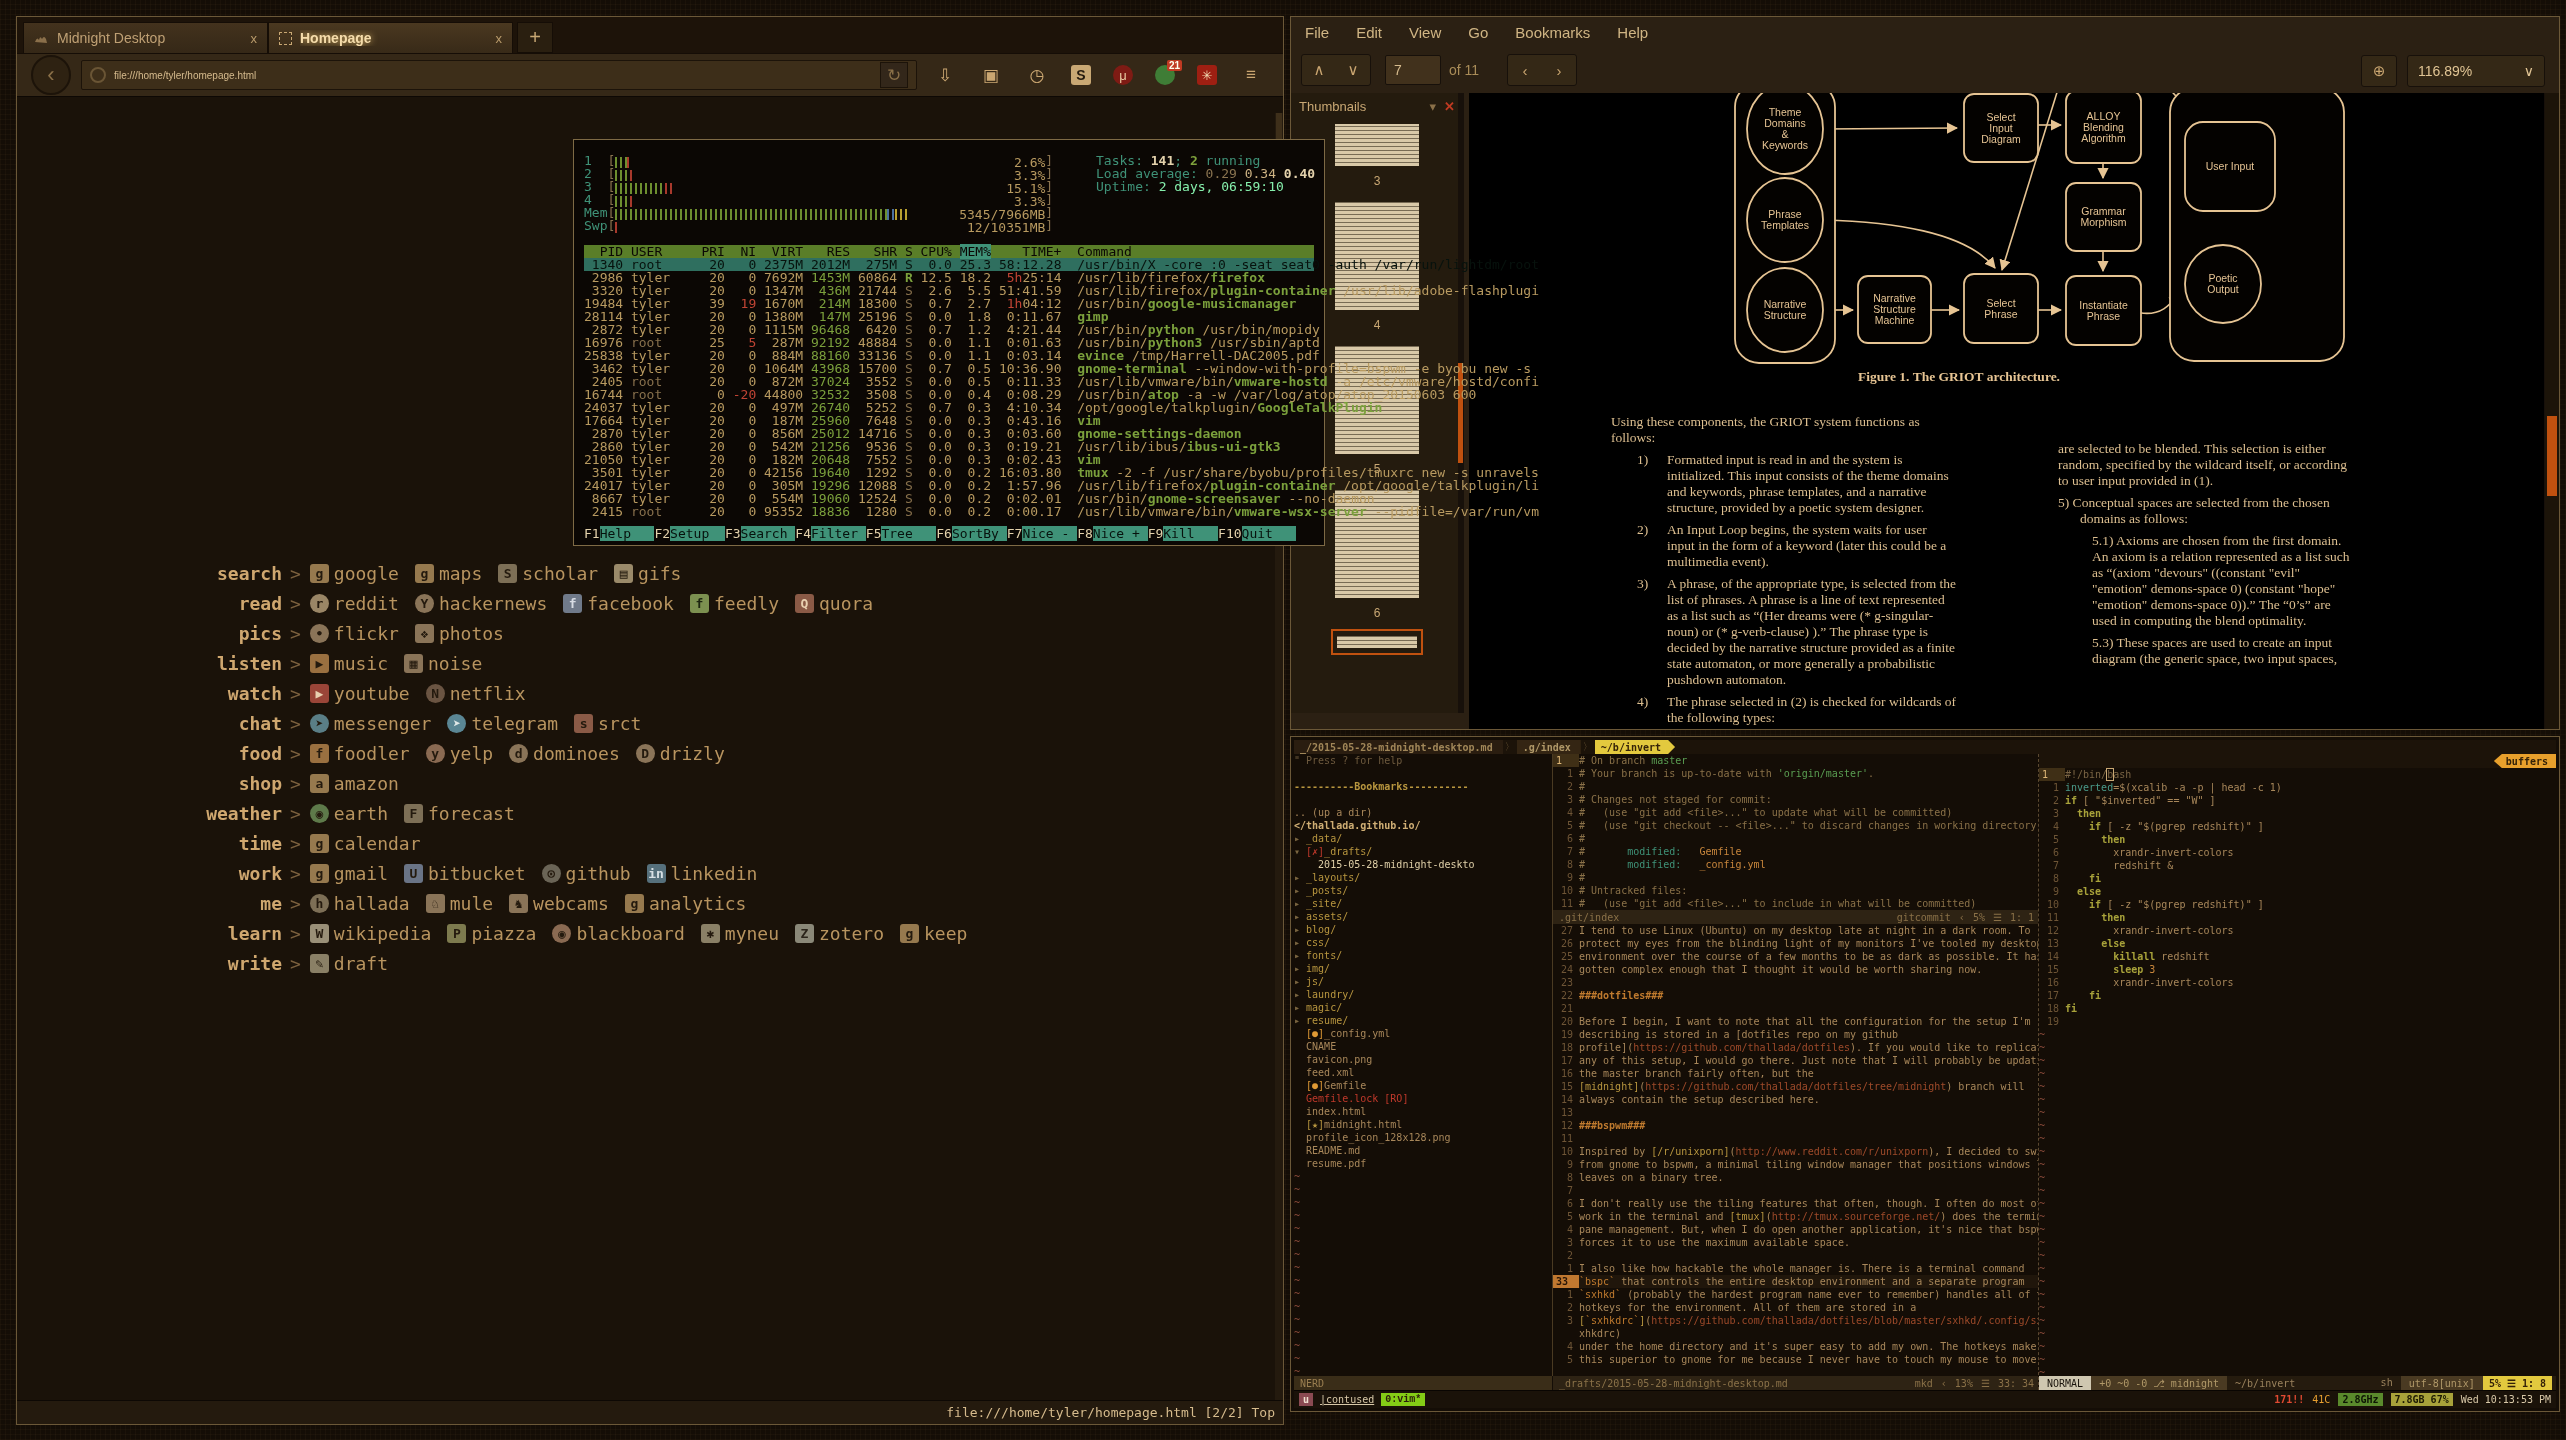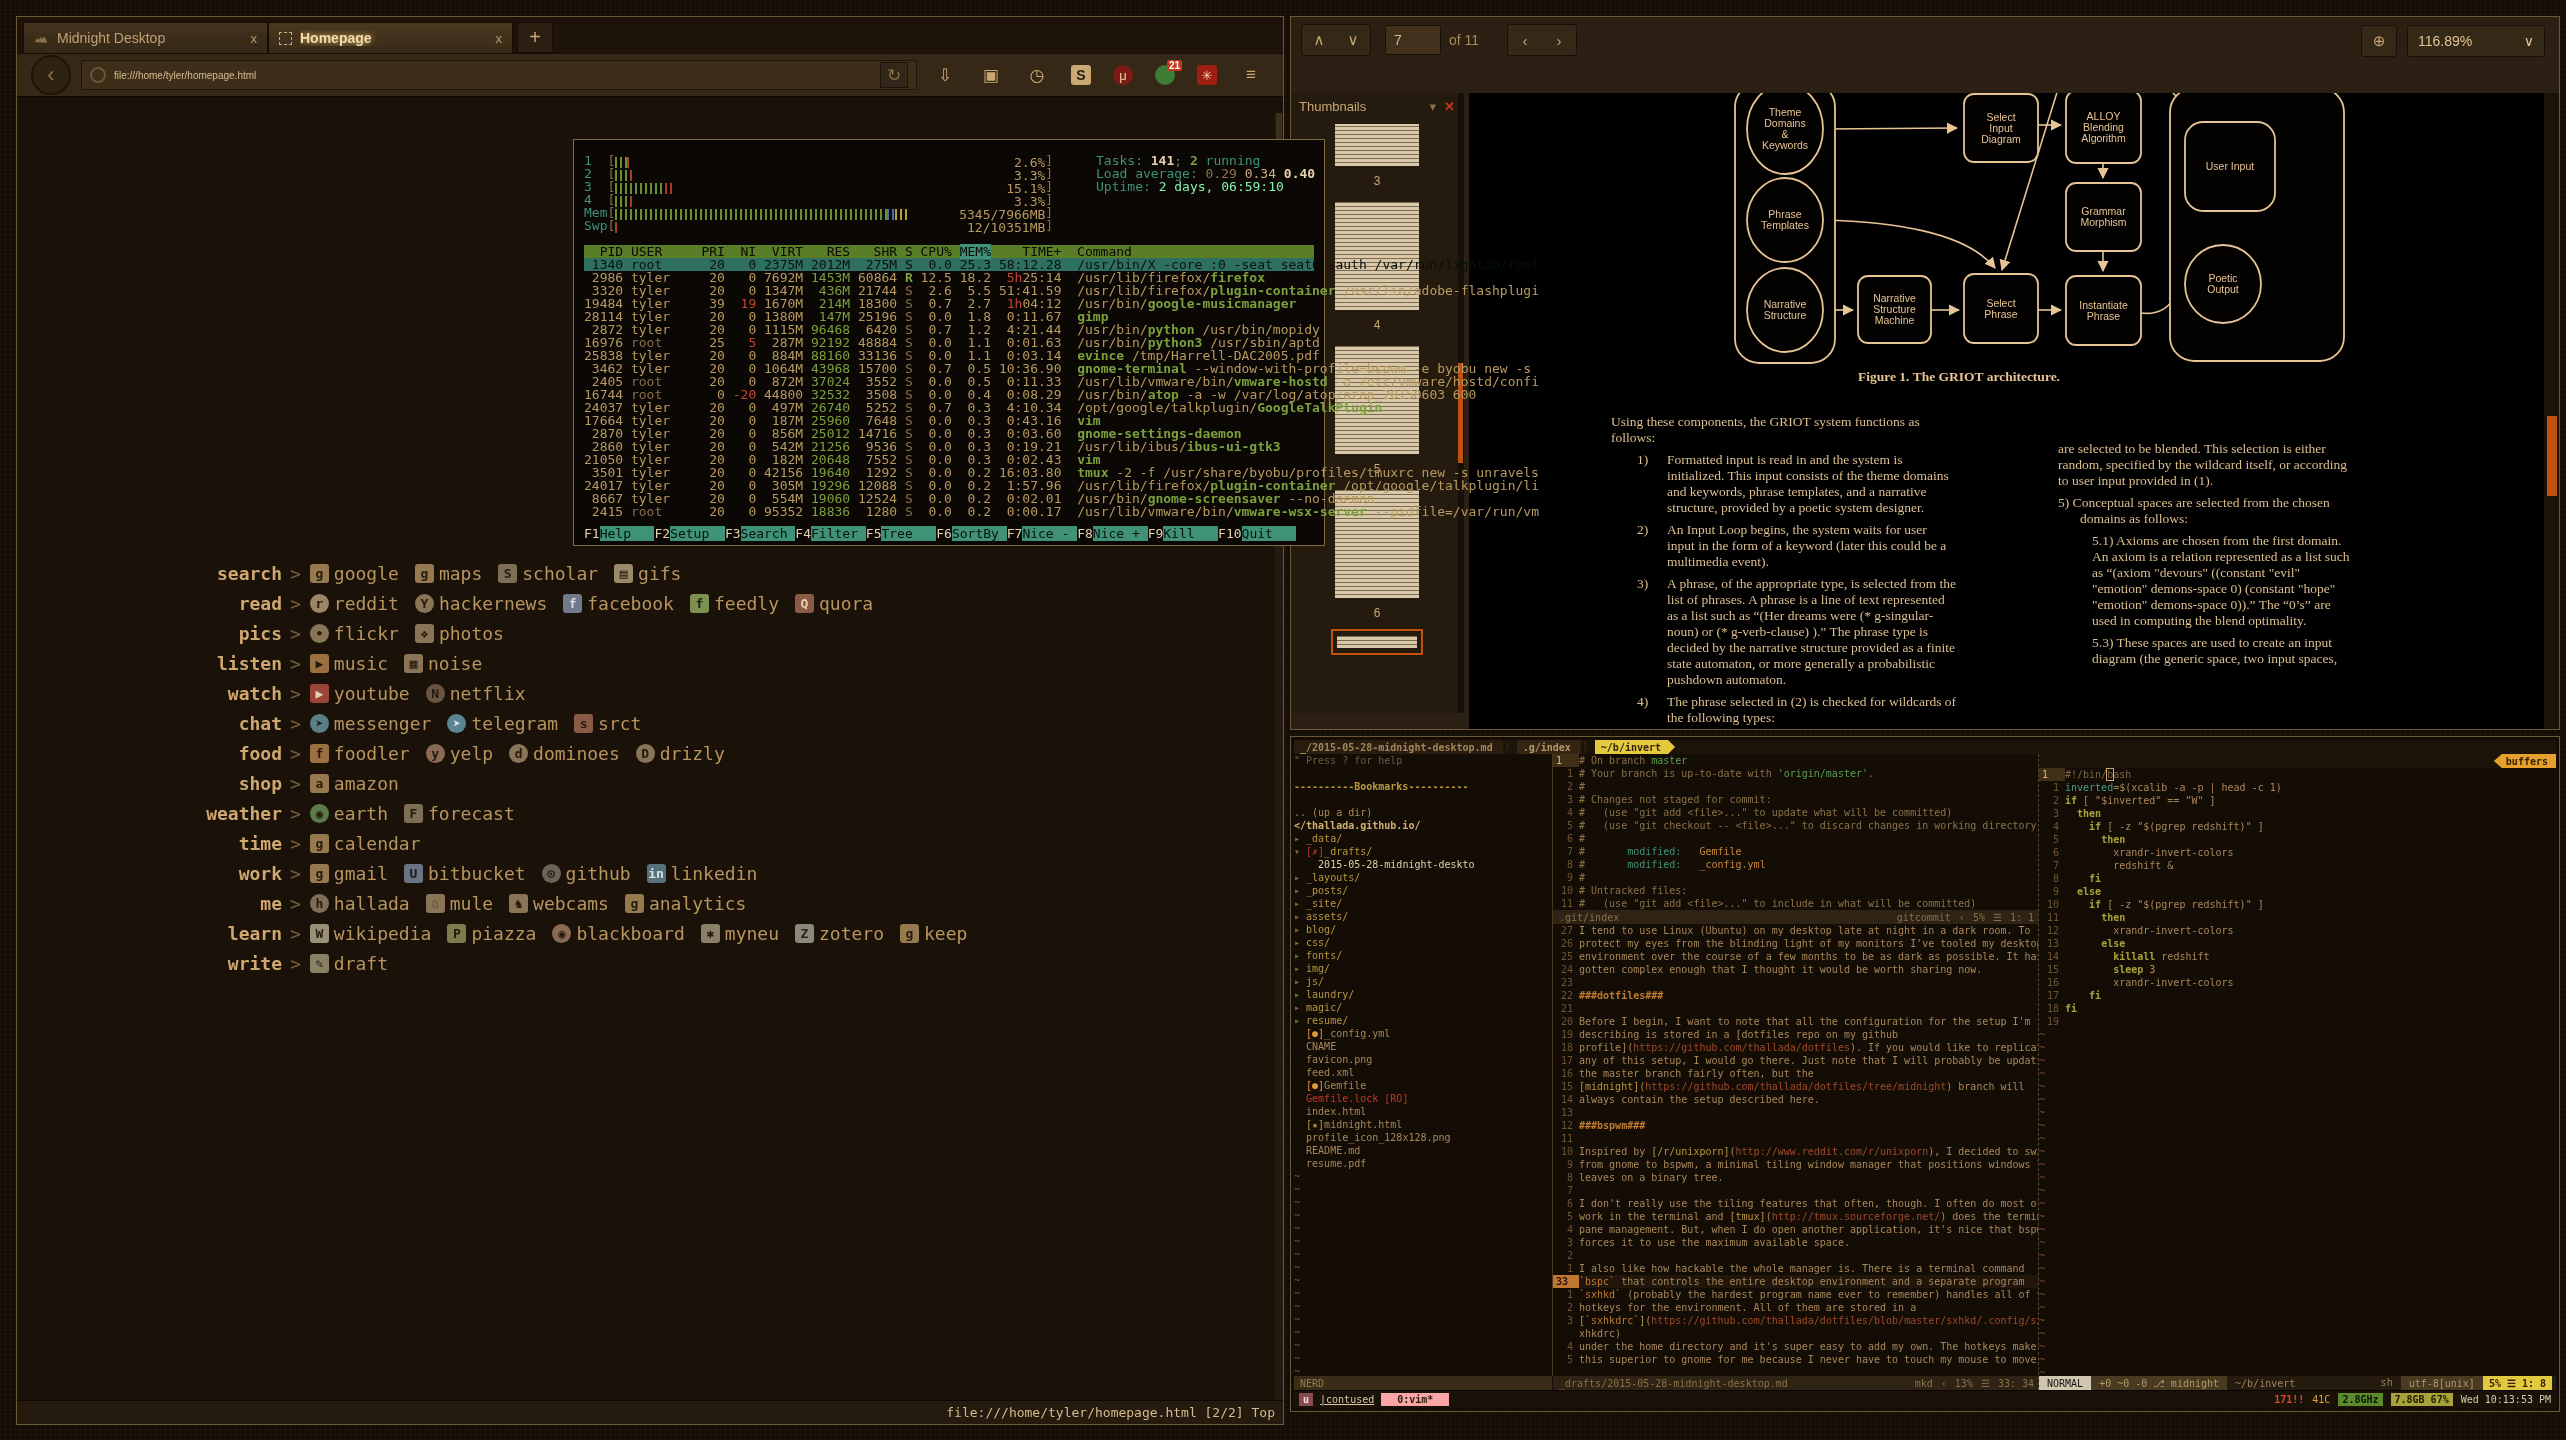--- a/index.html
+++ b/index.html
@@ -161,21 +161,21 @@
     padding-left:6px;box-sizing:border-box;display:flex;align-items:center;}
   .sl-active{background:#251b0e;color:#9a825c;}
   .mode-badge{background:#cfc7b0;color:#1a140c;font-weight:normal;padding:0 8px;height:14px;display:flex;align-items:center;}
   .hunk-seg{background:#4a3a22;padding:0 8px;height:14px;display:flex;align-items:center;color:#b09868;}
   .pct-seg{background:#e3c93e;color:#342208;font-weight:bold;padding:0 6px;height:14px;display:flex;align-items:center;gap:6px;}
   .enc-seg{background:#4a3a22;padding:0 8px;height:14px;display:flex;align-items:center;color:#b09868;}
   .byobu{position:absolute;left:0;right:0;bottom:0;height:17px;background:#1a1209;border-top:1px solid #090502;
     display:flex;align-items:center;gap:7px;padding:0 5px;font-size:10px;}
   .by-logo{background:#8a4a52;color:#f0e0d0;font-weight:bold;padding:0 4px;}
   .by-session{color:#d8c8a8;text-decoration:underline;}
-  .by-win{background:#fca5a5;color:#2a1c0c;font-weight:bold;padding:0 16px;}
+  .by-win{background:#84cc16;color:#2a1c0c;font-weight:bold;padding:0 4px;font-family:Liberation Mono, monospace;}
   .by-right{margin-left:auto;display:flex;gap:8px;align-items:center;}
   .by-red{color:#e04a32;font-weight:bold;} .by-amber{color:#e8a030;}
   .by-badge-green{background:#5a8a2c;color:#0d1404;padding:0 4px;font-weight:bold;}
   .by-badge-olive{background:#a8a23a;color:#1d1a04;padding:0 4px;font-weight:bold;}
   .by-plain{color:#d8c8a8;}
 </style>
 </head>
 <body>
 
 <div class="win browser">
@@ -509,20 +509,28 @@
       <div class="trow"><span class="c-amber">21050</span> <span class="c-amber">tyler    </span><span class="c-amber"> 20</span> <span class="c-amber">  0</span> <span class="c-amber"> 182M</span> <span class="c-green">20648</span> <span class="c-amber"> 7552</span> <span class="c-dim">S</span> <span class="c-amber"> 0.0</span> <span class="c-amber"> 0.3</span>  <span class="c-amber">0:02.43</span>  <span class="c-amber"></span><span class="c-bold-green">vim</span><span class="c-amber"></span></div>
       <div class="trow"><span class="c-amber"> 3501</span> <span class="c-amber">tyler    </span><span class="c-amber"> 20</span> <span class="c-amber">  0</span> <span class="c-amber">42156</span> <span class="c-green">19640</span> <span class="c-amber"> 1292</span> <span class="c-dim">S</span> <span class="c-amber"> 0.0</span> <span class="c-amber"> 0.2</span> <span class="c-amber">16:03.80</span>  <span class="c-amber"></span><span class="c-bold-green">tmux</span><span class="c-amber"> -2 -f /usr/share/byobu/profiles/tmuxrc new -s unravels</span></div>
       <div class="trow"><span class="c-amber">24017</span> <span class="c-amber">tyler    </span><span class="c-amber"> 20</span> <span class="c-amber">  0</span> <span class="c-amber"> 305M</span> <span class="c-green">19296</span> <span class="c-amber">12088</span> <span class="c-dim">S</span> <span class="c-amber"> 0.0</span> <span class="c-amber"> 0.2</span>  <span class="c-amber">1:57.96</span>  <span class="c-amber">/usr/lib/firefox/</span><span class="c-bold-green">plugin-container</span><span class="c-amber"> /opt/google/talkplugin/li</span></div>
       <div class="trow"><span class="c-amber"> 8667</span> <span class="c-amber">tyler    </span><span class="c-amber"> 20</span> <span class="c-amber">  0</span> <span class="c-amber"> 554M</span> <span class="c-green">19060</span> <span class="c-amber">12524</span> <span class="c-dim">S</span> <span class="c-amber"> 0.0</span> <span class="c-amber"> 0.2</span>  <span class="c-amber">0:02.01</span>  <span class="c-amber">/usr/bin/</span><span class="c-bold-green">gnome-screensaver</span><span class="c-amber"> --no-daemon</span></div>
       <div class="trow"><span class="c-amber"> 2415</span> <span class="c-dim">root     </span><span class="c-amber"> 20</span> <span class="c-amber">  0</span> <span class="c-amber">95352</span> <span class="c-green">18836</span> <span class="c-amber"> 1280</span> <span class="c-dim">S</span> <span class="c-amber"> 0.0</span> <span class="c-amber"> 0.2</span>  <span class="c-amber">0:00.17</span>  <span class="c-amber">/usr/lib/vmware/bin/</span><span class="c-bold-green">vmware-wsx-server</span><span class="c-amber"> --pidfile=/var/run/vm</span></div>
     </div>
   <div class="fkeys" id="htop-fkeys"><span class="fk-num">F1</span><span class="fk-lbl">Help   </span><span class="fk-num">F2</span><span class="fk-lbl">Setup  </span><span class="fk-num">F3</span><span class="fk-lbl">Search </span><span class="fk-num">F4</span><span class="fk-lbl">Filter </span><span class="fk-num">F5</span><span class="fk-lbl">Tree   </span><span class="fk-num">F6</span><span class="fk-lbl">SortBy </span><span class="fk-num">F7</span><span class="fk-lbl">Nice - </span><span class="fk-num">F8</span><span class="fk-lbl">Nice + </span><span class="fk-num">F9</span><span class="fk-lbl">Kill   </span><span class="fk-num">F10</span><span class="fk-lbl">Quit   </span></div>
 </div>
 
 <div class="win pdf">
+  <div class="pdf-menubar" id="pdf-menu">
+      <span>File</span>
+      <span>Edit</span>
+      <span>View</span>
+      <span>Go</span>
+      <span>Bookmarks</span>
+      <span>Help</span>
+    </div>
   <div class="pdf-toolbar">
     <div class="tb-group">
       <div class="tb-btn">∧</div>
       <div class="tb-btn">∨</div>
     </div>
     <div class="page-box">
         <span>7</span>
       </div>
     <div class="of-label">of 11</div>
     <div class="tb-group" style="margin-left:14px">

